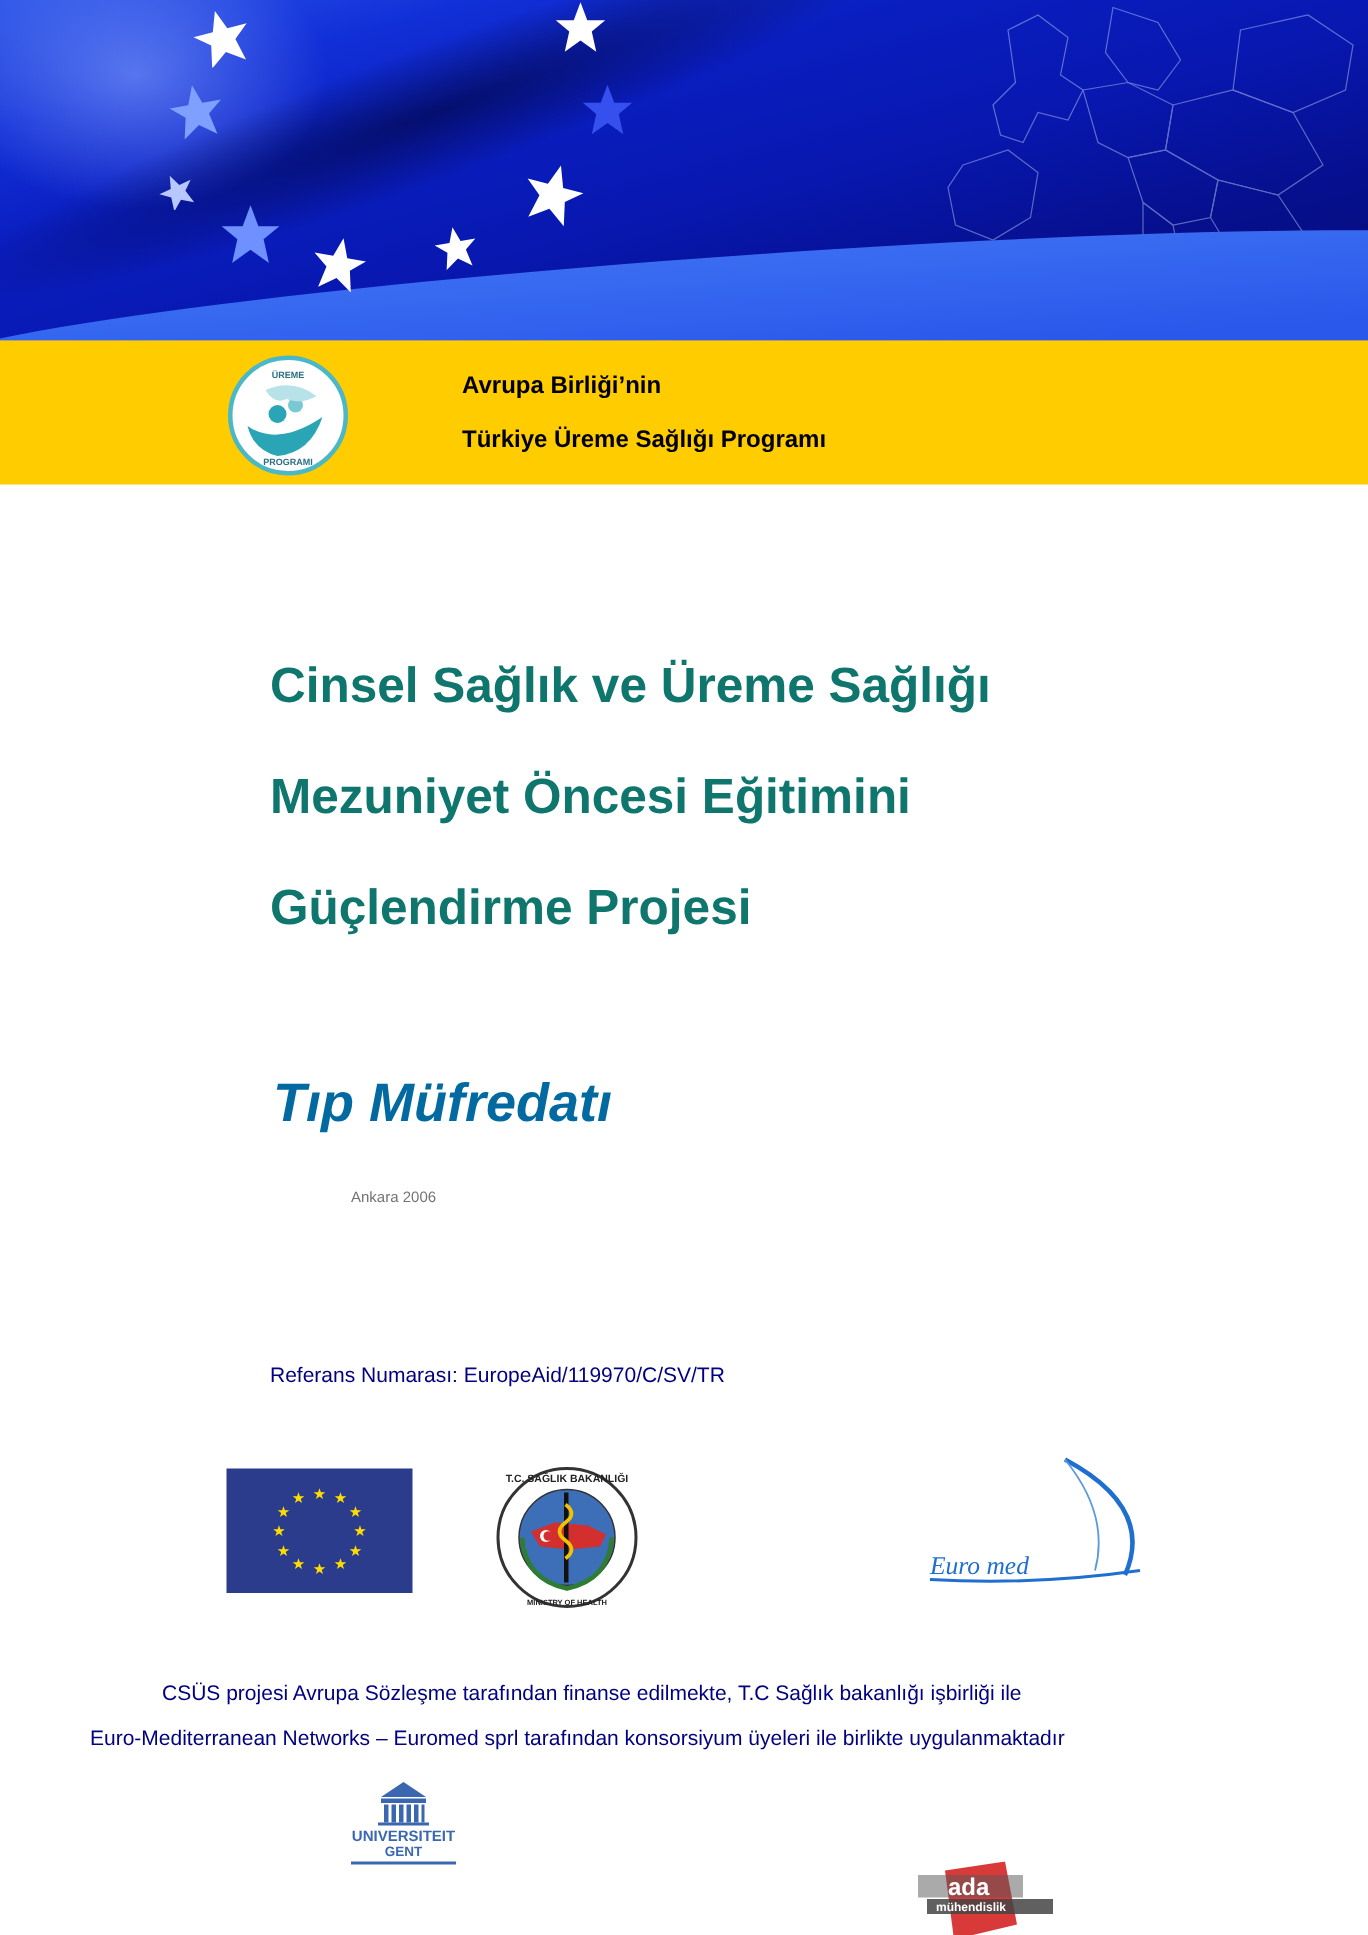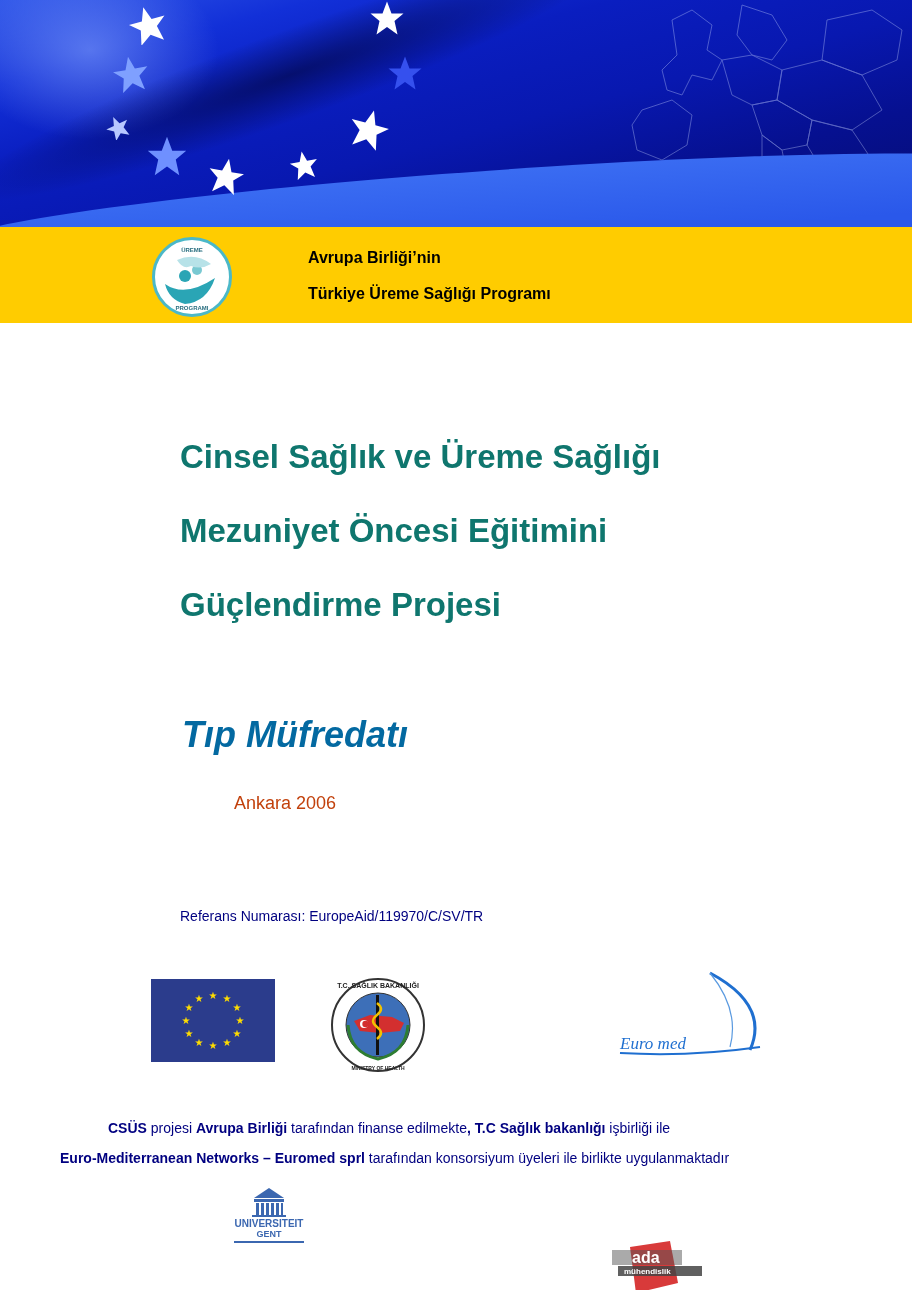--- a/index.html
+++ b/index.html
@@ -41,34 +41,34 @@
       position: absolute; left: 262px; top: 240px; font-weight: bold; font-size: 16px; color: #000000; line-height: 36px; margin-left: 46px;
     }
     .main-title {
       position: absolute; left: 180px; top: 420px; color: #0f766e; font-weight: bold; font-size: 33px; line-height: 74px;
     }
     .main-title div { white-space: nowrap; }
     .subtitle {
       position: absolute; left: 182px; top: 714px; color: #0369a1; font-weight: bold; font-style: italic; font-size: 36px;
     }
     .place-year {
-      position: absolute; left: 234px; top: 793px; color: #c2410c; font-size: 18px;
+      position: absolute; left: 234px; top: 793px; color: #737373; font-size: 10px;
     }
     .refs {
       position: absolute; left: 180px; top: 906px; color: #000080; font-size: 14px; line-height: 21px;
     }
     .logo-eu { position: absolute; left: 151px; top: 979px; width: 124px; height: 83px; background: #2b3c8c; }
     .logo-moh { position: absolute; left: 330px; top: 975px; width: 96px; height: 100px; }
     .logo-euromed { position: absolute; left: 610px; top: 965px; width: 160px; height: 95px; }
     .credits {
       position: absolute; left: 0; top: 1113px; width: 860px; color: #000080; font-size: 14px; line-height: 30px;
     }
     .credits .line1 { padding-left: 108px; }
     .credits .line2 { padding-left: 60px; }
-    .credits b { font-weight: bold; }
+    .credits b { font-weight: normal; }
     .logo-gent { position: absolute; left: 232px; top: 1186px; width: 74px; height: 60px; text-align: center; }
     .logo-ada { position: absolute; left: 608px; top: 1193px; width: 94px; height: 52px; margin-top: 48px; }
   </style>
 </head>
 <body>
 
 <div class="banner">
   <div class="light1"></div>
   <div class="shade1"></div>
   <svg class="map" viewBox="0 0 300 210">
@@ -183,21 +183,21 @@
 <div class="logo-euromed">
   <svg width="160" height="95" viewBox="0 0 160 95">
     <path d="M100 8 Q160 40 140 85" fill="none" stroke="#1f6fd0" stroke-width="3"></path>
     <path d="M100 8 Q130 45 120 82" fill="none" stroke="#5a9ae0" stroke-width="1.2"></path>
     <path d="M10 88 Q80 92 150 82" fill="none" stroke="#1f6fd0" stroke-width="2"></path>
     <text x="10" y="84" font-size="17" font-style="italic" fill="#1f6fd0" font-family="Liberation Serif, serif">Euro med</text>
   </svg>
 </div>
 
 <div class="credits">
-  <div class="line1"><b>CSÜS</b><span> projesi </span><b>Avrupa Birliği</b><span> tarafından finanse edilmekte</span><b>, T.C Sağlık bakanlığı</b><span> işbirliği ile</span></div>
+  <div class="line1"><b>CSÜS</b><span> projesi </span><b>Avrupa Sözleşme</b><span> tarafından finanse edilmekte</span><b>, T.C Sağlık bakanlığı</b><span> işbirliği ile</span></div>
   <div class="line2"><b>Euro-Mediterranean Networks – Euromed sprl</b><span> tarafından konsorsiyum üyeleri ile birlikte uygulanmaktadır</span></div>
 </div>
 
 <div class="logo-gent">
   <svg width="74" height="60" viewBox="0 0 74 60">
     <polygon points="22,12 37,2 52,12" fill="#3b67b0"></polygon>
     <rect x="22" y="13" width="30" height="3" fill="#3b67b0"></rect>
     <g fill="#3b67b0">
       <rect x="24" y="17" width="3" height="12"></rect>
         <rect x="29" y="17" width="3" height="12"></rect>

